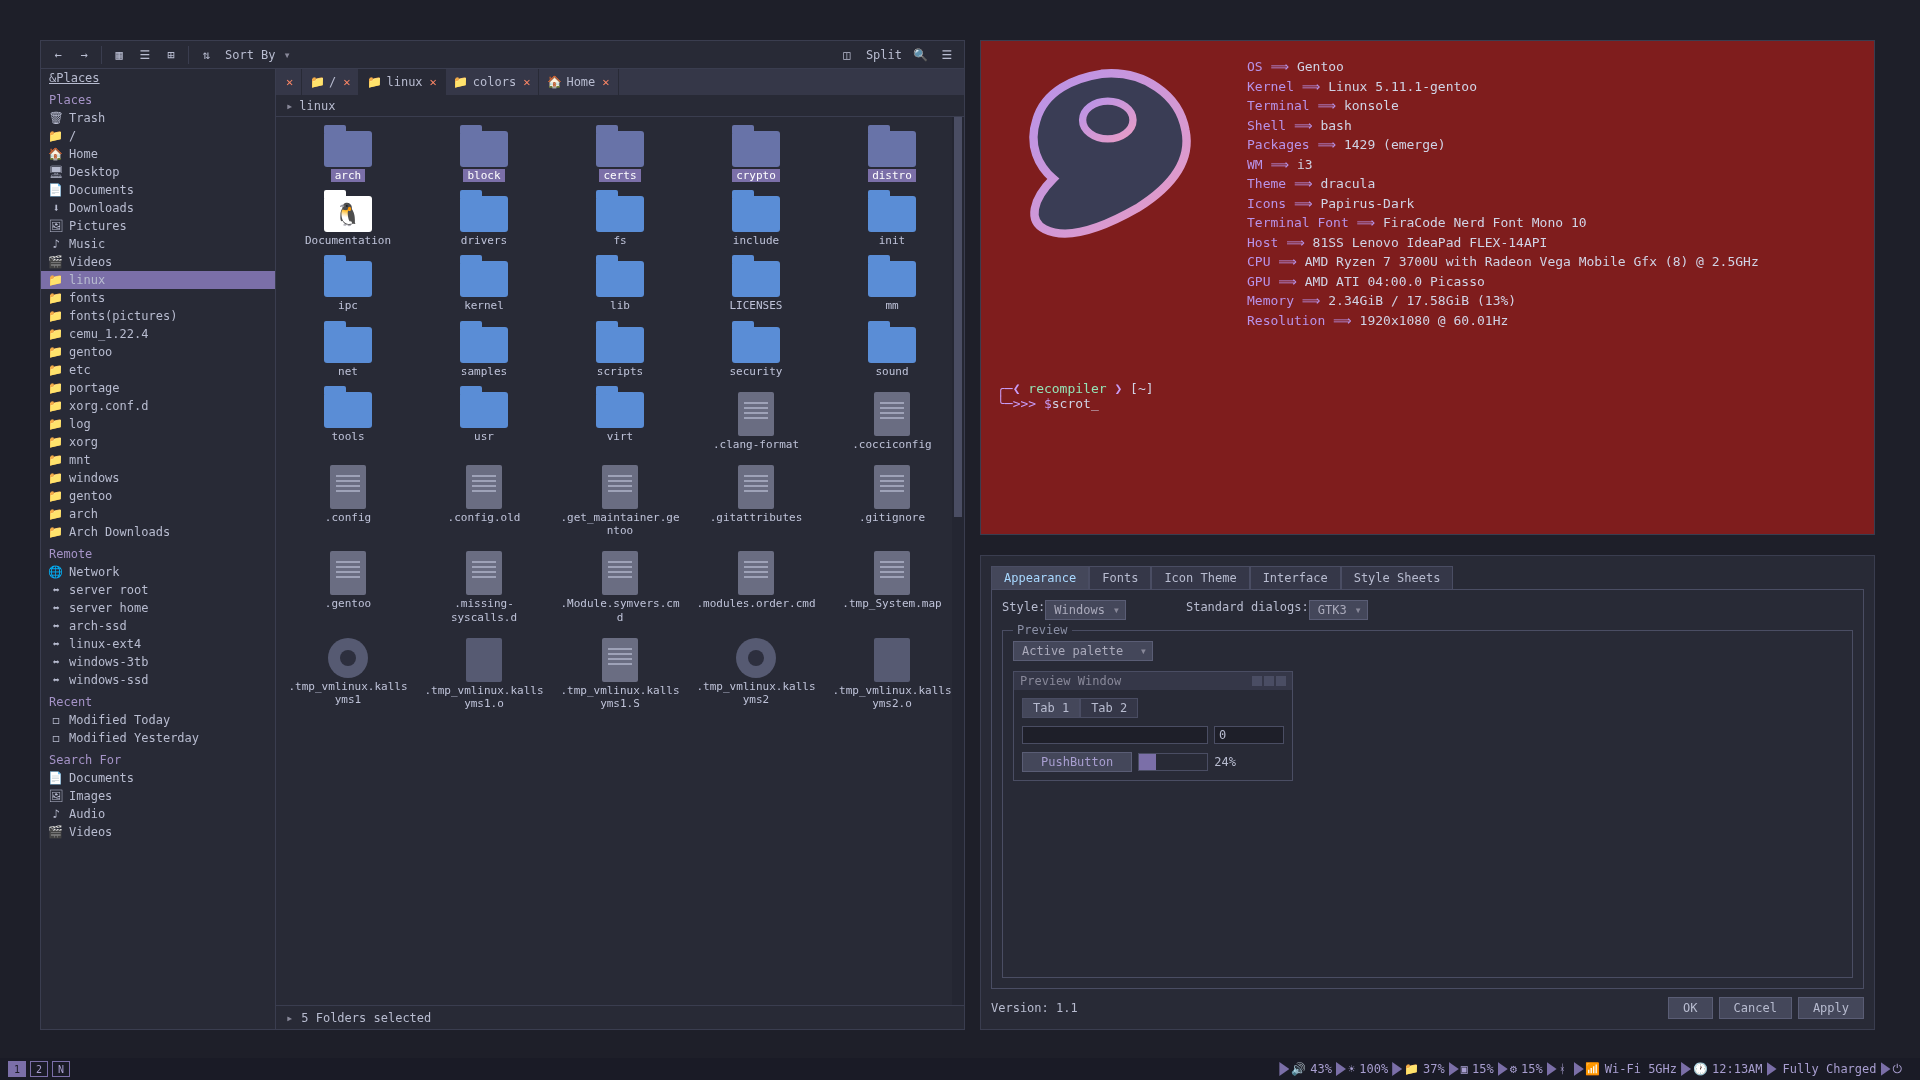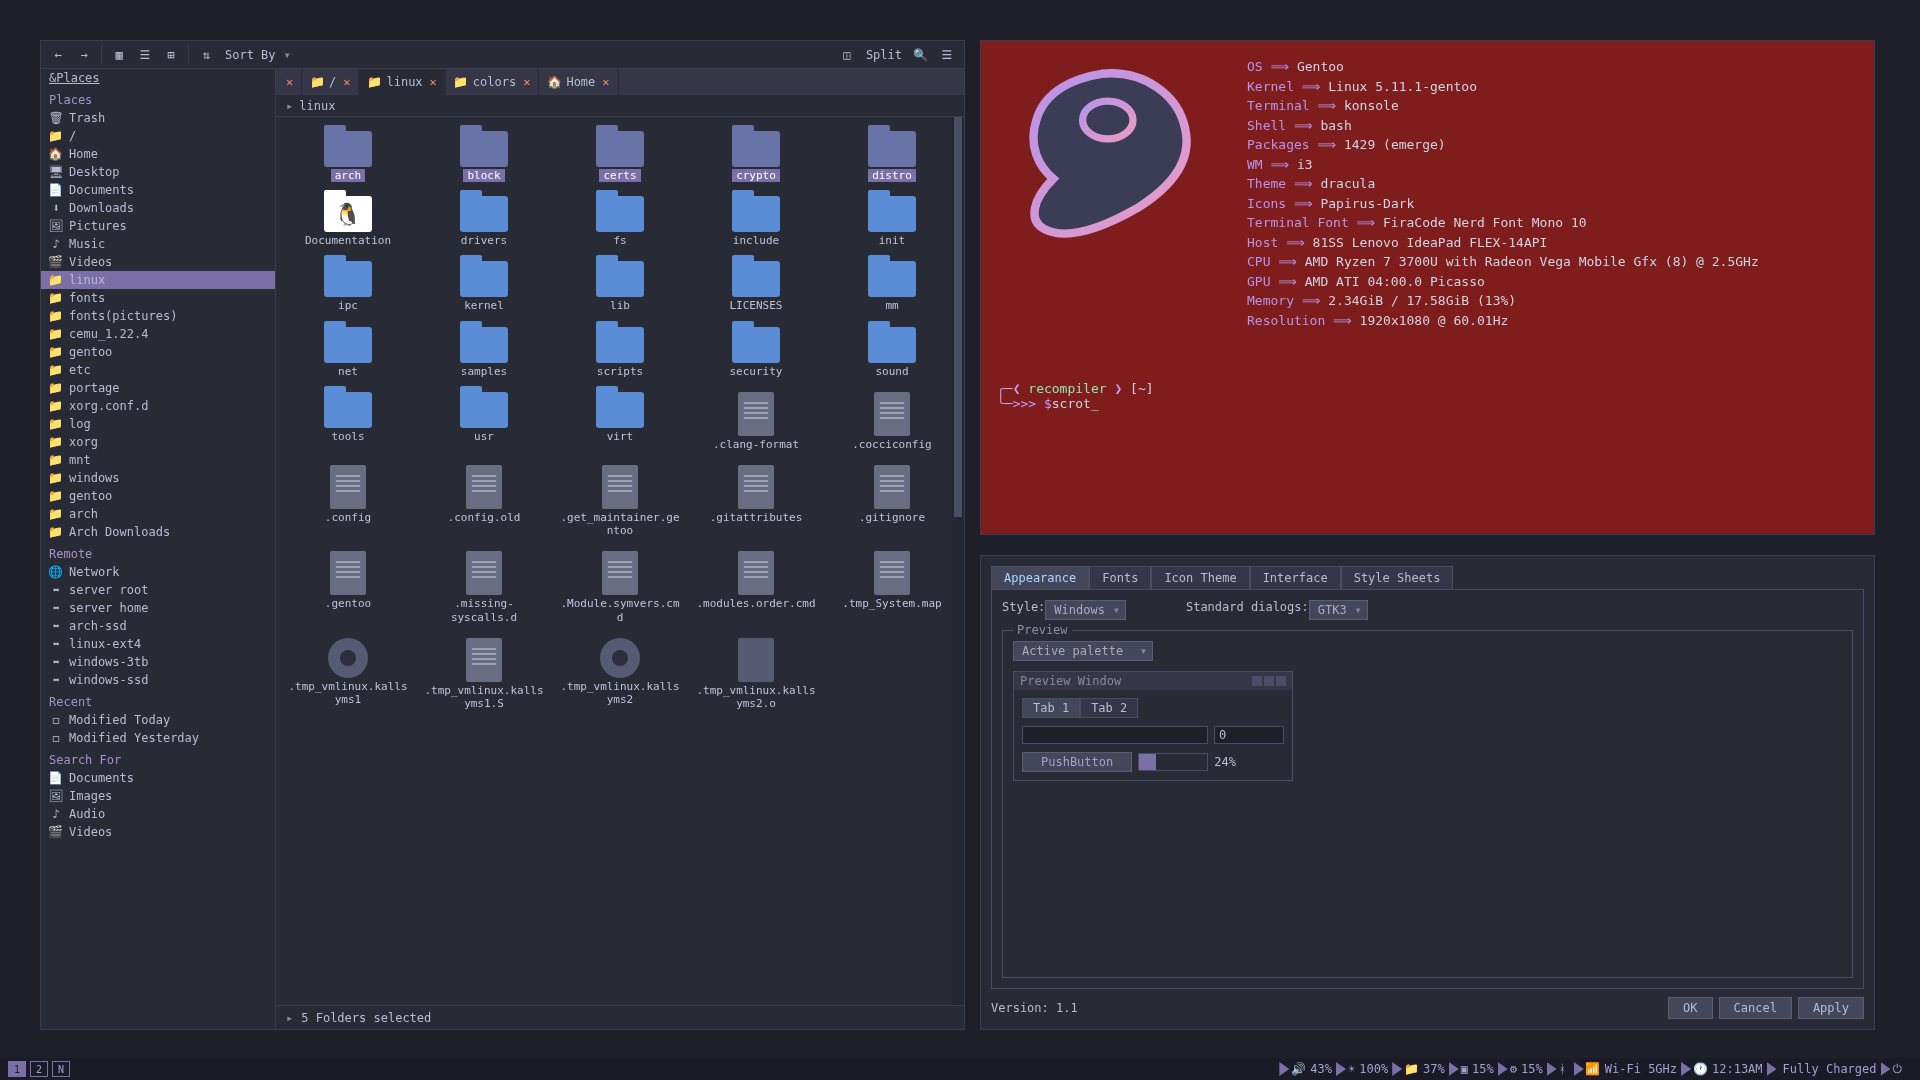--- a/index.html
+++ b/index.html
@@ -456,20 +456,24 @@
               </div>
               <div class="item">
                 <div class="file-ic"></div>
                 <span class="lbl">.tmp_System.map</span>
               </div>
               <div class="item">
                 <div class="gear-ic"></div>
                 <span class="lbl">.tmp_vmlinux.kallsyms1</span>
               </div>
               <div class="item">
+                <div class="bin-ic"></div>
+                <span class="lbl">.tmp_vmlinux.kallsyms1.o</span>
+              </div>
+              <div class="item">
                 <div class="file-ic"></div>
                 <span class="lbl">.tmp_vmlinux.kallsyms1.S</span>
               </div>
               <div class="item">
                 <div class="gear-ic"></div>
                 <span class="lbl">.tmp_vmlinux.kallsyms2</span>
               </div>
               <div class="item">
                 <div class="bin-ic"></div>
                 <span class="lbl">.tmp_vmlinux.kallsyms2.o</span>

